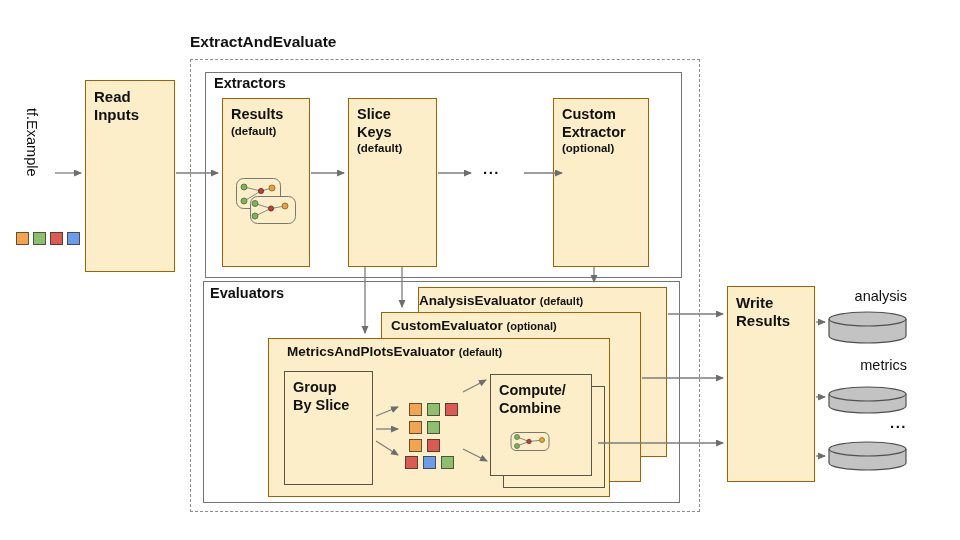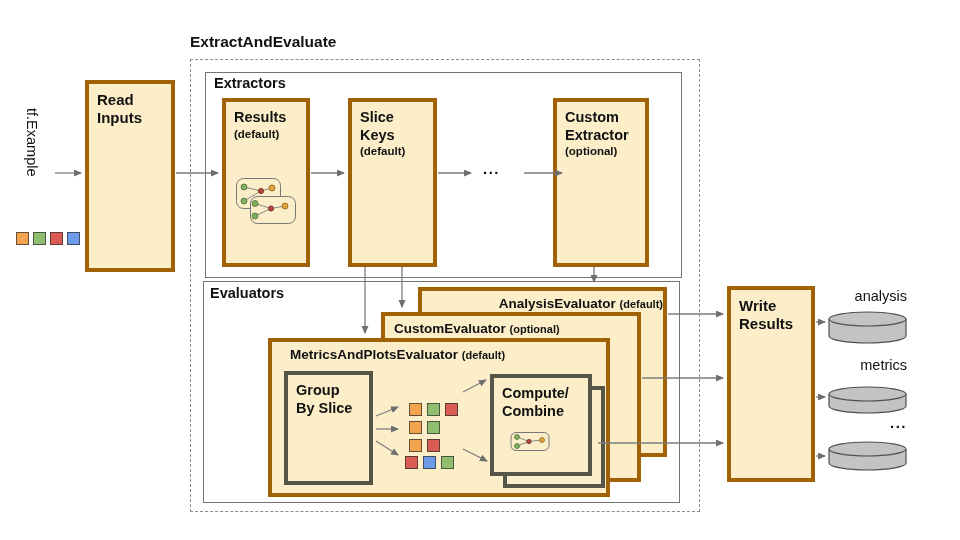--- a/index.html
+++ b/index.html
@@ -1,21 +1,21 @@
 <!DOCTYPE html>
 <html><head>
 <meta charset="utf-8">
 <style>
   html,body{margin:0;padding:0;background:#ffffff;}
   #stage{
     position:relative; width:960px; height:540px; background:#ffffff;
     font-family:"Liberation Sans", sans-serif; color:#111; overflow:hidden;
   }
   .abs{position:absolute; box-sizing:border-box;}
-  .ybox{background:#FBEEC8; border:4px solid #a16207;}
+  .ybox{background:#FBEEC8; border:1px solid #a16207;}
   .container-box{background:#ffffff; border:1px solid #757575;}
   .dashed-box{border:1.5px dashed #8c8c8c; background:transparent;}
   .section-label{font-weight:bold; font-size:14.5px;}
   .box-title{font-weight:bold; font-size:14.5px; line-height:1.22; white-space:pre-line; padding:7px 0 0 8px;}
   .box-sub{font-weight:bold; font-size:11.5px; padding:1px 0 0 8px;}
   .stack-title{font-weight:bold; font-size:13.5px; padding-top:5px; white-space:nowrap;}
   .stack-title .sub{font-size:11px;}
   .pipeline-title{font-weight:bold; font-size:15.5px;}
   .vertical-label{writing-mode:vertical-rl; font-size:14.5px;}
   .cyl-label{font-size:14.5px; text-align:right;}
@@ -64,21 +64,21 @@
   <div class="abs ybox z2" style="left:553px; top:98px; width:96px; height:169px;">
     <div class="box-title">Custom
 Extractor</div>
     <div class="box-sub">(optional)</div>
   </div>
 
   <div class="abs container-box z1" style="left:203px; top:281px; width:477px; height:222px;"></div>
   <div class="abs section-label z2" style="left:210px; top:285px;">Evaluators</div>
 
   <div class="abs ybox z2" style="left:418px; top:287px; width:249px; height:170px;">
-    <div class="stack-title" style="text-align:right;">
+    <div class="stack-title" style="text-align:left;">
       <span>AnalysisEvaluator</span>
       <span class="sub">(default)</span>
     </div>
   </div>
 
   <div class="abs ybox z3" style="left:381px; top:312px; width:260px; height:170px;">
     <div class="stack-title" style="padding-left:9px;">
       <span>CustomEvaluator</span>
       <span class="sub">(optional)</span>
     </div>

